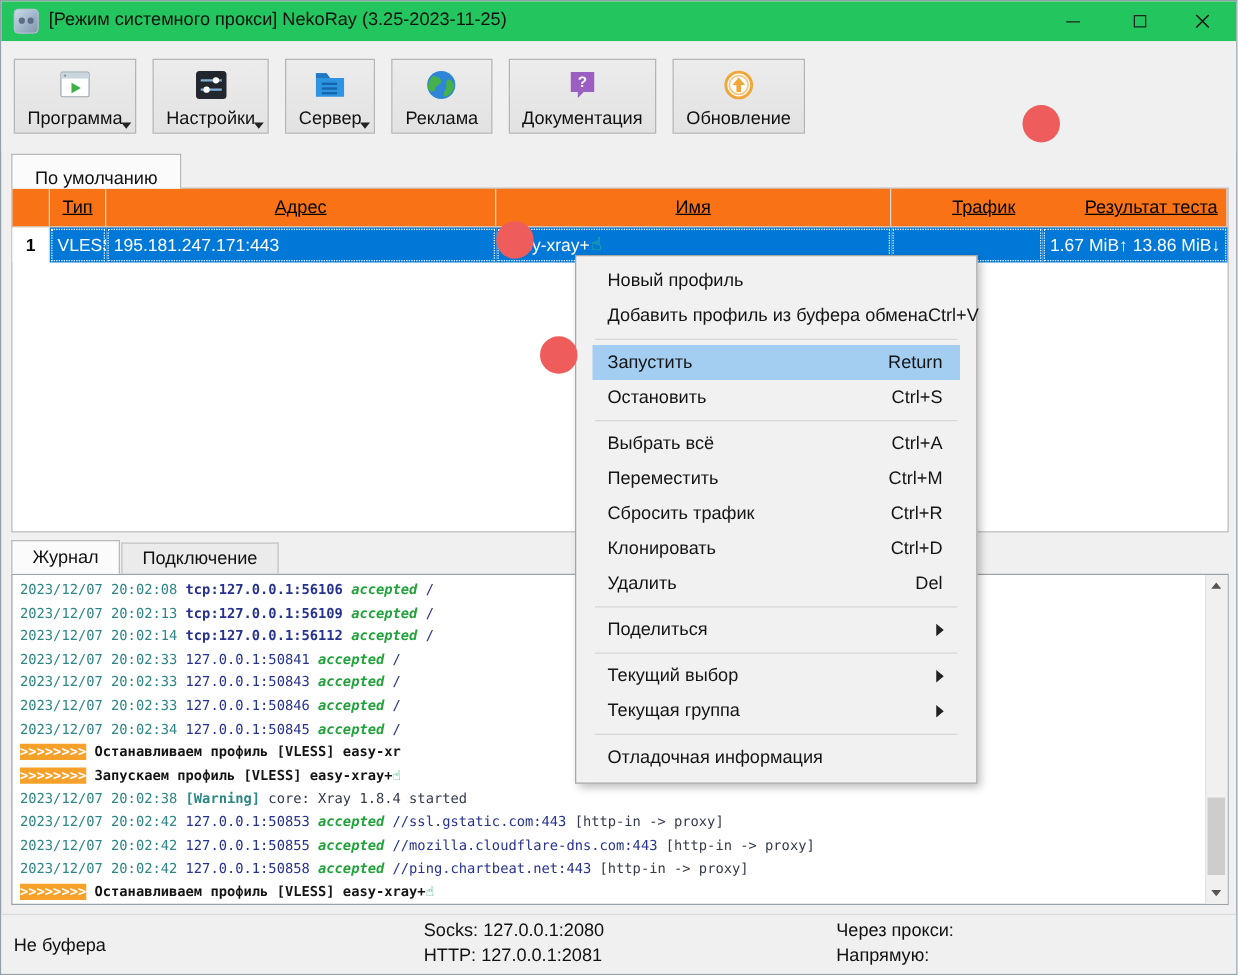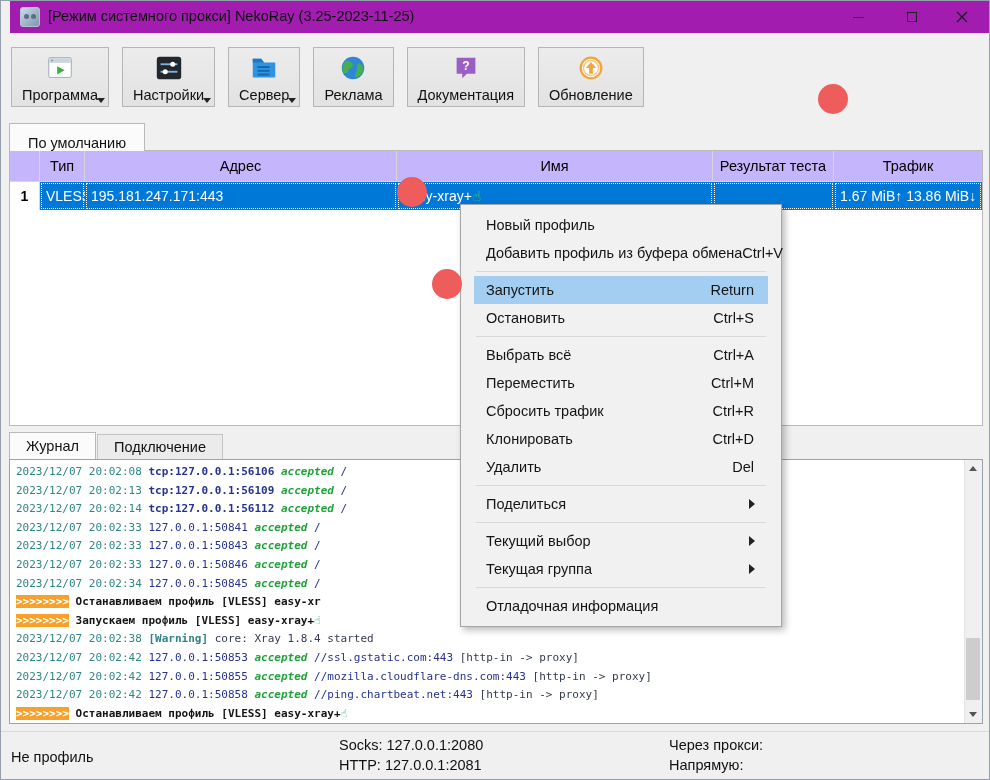--- a/index.html
+++ b/index.html
@@ -1,20 +1,20 @@
 <!DOCTYPE html>
 <html><head>
 <meta charset="utf-8">
 <style>
   html,body{margin:0;padding:0;background:#d8d8d8;}
   body{width:990px;height:780px;position:relative;font-family:"Liberation Sans",sans-serif;-webkit-font-smoothing:antialiased;}
   .win{position:absolute;inset:0;background:#f0f0f0;border:1px solid #93a0ab;box-sizing:border-box;overflow:hidden;}
 
   
-  .titlebar{position:absolute;left:9px;top:0;right:0;height:32px;background:#a21caf;}
+  .titlebar{position:absolute;left:0;top:0;right:0;height:32px;background:#22c55e;}
   .app-icon{position:absolute;left:10px;top:6px;width:20px;height:20px;border-radius:4px;
     background:linear-gradient(135deg,#cfe0ee 0%,#9fb4c8 55%,#7e93a9 100%);box-shadow:inset 0 0 0 1px #b3c2d0;}
   .app-icon:before{content:"";position:absolute;left:4px;top:7px;width:5px;height:5px;border-radius:50%;background:#5a6f85;}
   .app-icon:after{content:"";position:absolute;right:4px;top:7px;width:5px;height:5px;border-radius:50%;background:#5a6f85;}
   .title-text{position:absolute;left:38px;top:7px;font-size:14.5px;color:#101010;white-space:nowrap;}
   .winctl{position:absolute;top:0;height:32px;width:46px;display:flex;align-items:center;justify-content:center;cursor:default;}
   .ctl-min{right:108px}.ctl-max{right:54px}.ctl-close{right:4px}
   .glyph-min{display:block;width:11px;height:1px;background:#222;}
   .glyph-max{display:block;width:10px;height:10px;border:1px solid #222;box-sizing:border-box;}
 
@@ -32,21 +32,21 @@
   .cb-box{width:15px;height:15px;border:1px solid #4a4a4a;background:#fff;margin-right:8px;position:relative;box-sizing:border-box;}
   .cb-box.checked:after{content:"";position:absolute;left:2px;top:3px;width:8px;height:4px;border-left:2px solid #222;border-bottom:2px solid #222;transform:rotate(-45deg);}
   .cb-lbl{font-size:14.5px;color:#111;white-space:nowrap;}
 
   
   .group-tab{position:absolute;left:8px;top:122px;height:28px;padding:0 18px;background:#fbfbfb;border:1px solid #b9b9b9;border-bottom:none;
     display:flex;align-items:flex-end;font-size:14.5px;color:#111;box-sizing:border-box;z-index:3;}
 
   
   .table-panel{position:absolute;left:8px;top:149px;width:974px;height:276px;background:#fff;border:1px solid #b9b9b9;box-sizing:border-box;z-index:2;}
-  .thead{display:flex;height:30px;border-bottom:1px solid #d6d6d6;background:#c4b5fd;}
+  .thead{display:flex;height:30px;border-bottom:1px solid #d6d6d6;background:#f97316;text-decoration:underline;}
   .th{display:flex;align-items:center;justify-content:center;font-size:14.5px;color:#000;border-right:1px solid #d6d6d6;box-sizing:border-box;}
   .c0{width:30px}.c1{width:45px}.c2{width:312px}.c3{width:316px}.c4{width:121px}.c5{width:148px;border-right:none}
   .trow{display:flex;height:28px;}
   .td{display:flex;align-items:center;font-size:14px;box-sizing:border-box;padding:0 6px;white-space:nowrap;overflow:hidden;}
   .td.rownum{justify-content:center;font-weight:bold;color:#000;background:#fff;border-right:1px solid #d6d6d6;padding:0;}
   .td.sel{background:#0078d7;color:#fff;}
   .row-focus{outline:1px dotted #fff;outline-offset:-2px;}
   .name-hand{color:#4ed45e;font-family:"DejaVu Sans",sans-serif;margin-left:1px;}
 
   
@@ -189,22 +189,22 @@
   <div class="group-tab">
     <span>По умолчанию</span>
   </div>
 
   <div class="table-panel">
     <div class="thead">
       <div class="th c0"></div>
       <div class="th c1">Тип</div>
       <div class="th c2">Адрес</div>
       <div class="th c3">Имя</div>
+      <div class="th c5">Трафик</div>
       <div class="th c4">Результат теста</div>
-      <div class="th c5">Трафик</div>
     </div>
     <div class="trow">
       <div class="td rownum c0">1</div>
       <div class="td sel c1 row-focus">VLESS</div>
       <div class="td sel c2 row-focus">195.181.247.171:443</div>
       <div class="td sel c3 row-focus">
         <span>easy-xray+</span>
           <span class="name-hand">☝</span>
       </div>
       <div class="td sel c4 row-focus"></div>
@@ -226,21 +226,21 @@
           <span class="tri-up"></span>
         </div>
       <div class="sb-thumb"></div>
       <div class="sb-btn sb-down">
           <span class="tri-down"></span>
         </div>
     </div>
   </div>
 
   <div class="statusbar">
-    <span class="st-state">Не профиль</span>
+    <span class="st-state">Не буфера</span>
     <div class="st-center">
       <div>Socks: 127.0.0.1:2080</div>
       <div>HTTP: 127.0.0.1:2081</div>
     </div>
     <div class="st-right">
       <div>Через прокси:</div>
       <div>Напрямую:</div>
     </div>
   </div>
 

